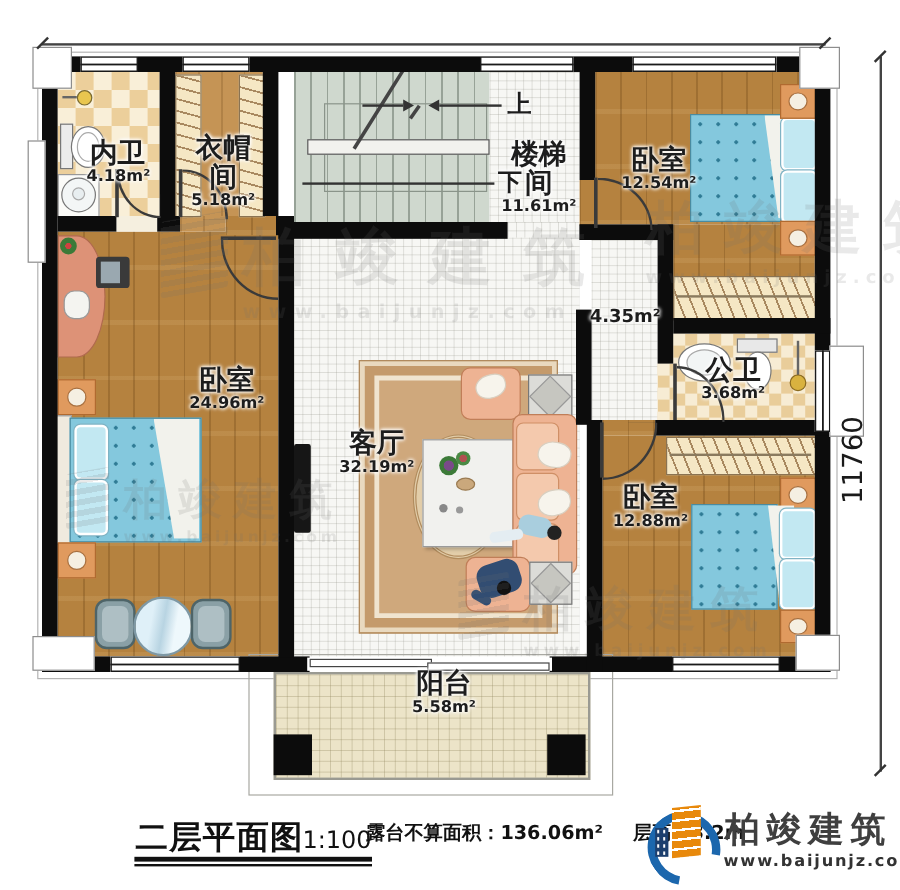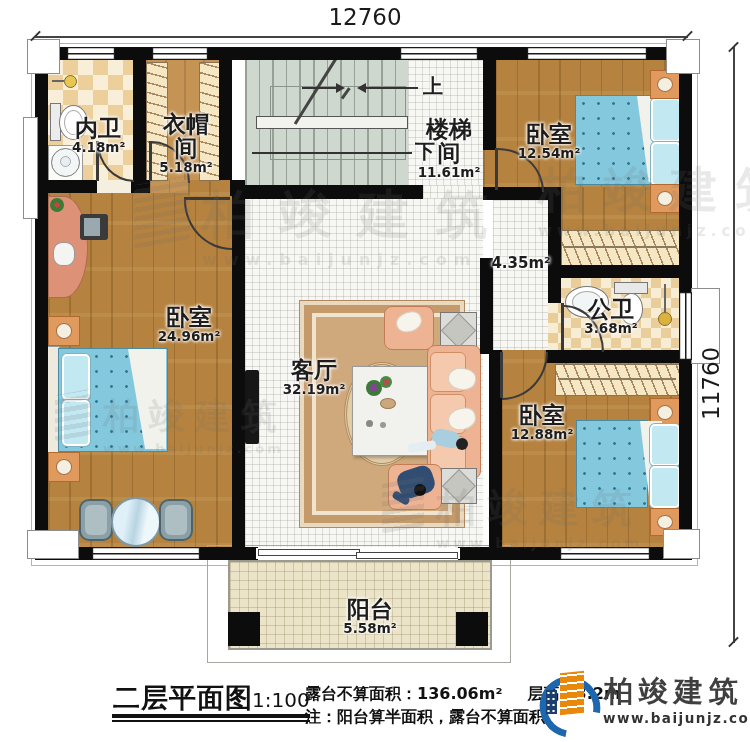--- a/index.html
+++ b/index.html
@@ -285,26 +285,25 @@
     <div class="ra" style="font-size:15px;">4.35m²</div>
   </div>
   <div class="rlabel" style="left:578px;top:297px;width:66px;">
     <div class="rn">公卫</div>
     <div class="ra">3.68m²</div>
   </div>
   <div class="rlabel" style="left:505px;top:403px;width:74px;">
     <div class="rn">卧室</div>
     <div class="ra">12.88m²</div>
   </div>
-  <div class="rlabel" style="left:336px;top:597px;width:68px;">
+  <div class="rlabel" style="left:336px;top:558px;width:68px;">
     <div class="rn">阳台</div>
     <div class="ra">5.58m²</div>
   </div>
 
-  <div class="dimtxt" style="left:300px;top:4px;width:130px;text-align:center;">12760</div>
   <div class="dim" style="left:35px;top:36px;width:653px;height:1.5px;"></div>
   <div class="tick" style="left:29px;top:35px;"></div>
   <div class="tick" style="left:681px;top:35px;"></div>
   <div class="dim" style="left:733px;top:47px;width:1.5px;height:596px;"></div>
   <div class="tick" style="left:727px;top:46px;"></div>
   <div class="tick" style="left:727px;top:641px;"></div>
   <div class="dimtxt" style="left:698px;top:320px;height:100px;writing-mode:vertical-rl;transform:rotate(180deg);">11760</div>
 
   <div class="wm" style="left:55px;top:392px;">
     <span class="wmicon" style="width:36px;height:46px;"></span>
@@ -336,21 +335,20 @@
 
   <div class="tb" style="left:113px;top:680px;font-size:27px;font-weight:bold;letter-spacing:1px;">二层平面图</div>
   <div class="tb" style="left:112px;top:714px;width:198px;height:3.5px;background:#111;"></div>
   <div class="tb" style="left:112px;top:720px;width:198px;height:1.5px;background:#111;"></div>
   <div class="tb" style="left:252px;top:688px;font-size:20px;">1:100</div>
   <div class="tb" style="left:305px;top:684px;font-size:16px;font-weight:bold;">
     <span>露台不算面积：136.06m²</span>
     <span style="display:inline-block;width:14px;"></span>
     <span>层高：3.2m</span>
   </div>
-  <div class="tb" style="left:305px;top:707px;font-size:16px;font-weight:bold;">注：阳台算半面积，露台不算面积</div>
 
   <div class="abs" style="left:540px;top:668px;width:58px;height:66px;">
     <div style="position:absolute;left:0;top:8px;width:46px;height:48px;border:7px solid #1c67ad;border-radius:50%;border-bottom-color:transparent;transform:rotate(-35deg);"></div>
     <div style="position:absolute;left:6px;top:22px;width:11px;height:24px;background:#1c3f6e;background-image:radial-gradient(#fff 1px,transparent 1.2px);background-size:5px 6px;"></div>
     <div style="position:absolute;left:20px;top:4px;width:24px;height:42px;background:#e8890c;background-image:repeating-linear-gradient(0deg,transparent 0 6px,#fff 6px 8px);transform:skewY(-6deg);"></div>
   </div>
   <div class="tb" style="left:604px;top:672px;font-size:29px;font-weight:bold;letter-spacing:6px;color:#3f3f3f;">柏竣建筑</div>
   <div class="tb" style="left:603px;top:710px;font-size:13.5px;font-weight:bold;letter-spacing:1.5px;color:#333;">www.baijunjz.com</div>
 
 </div>

